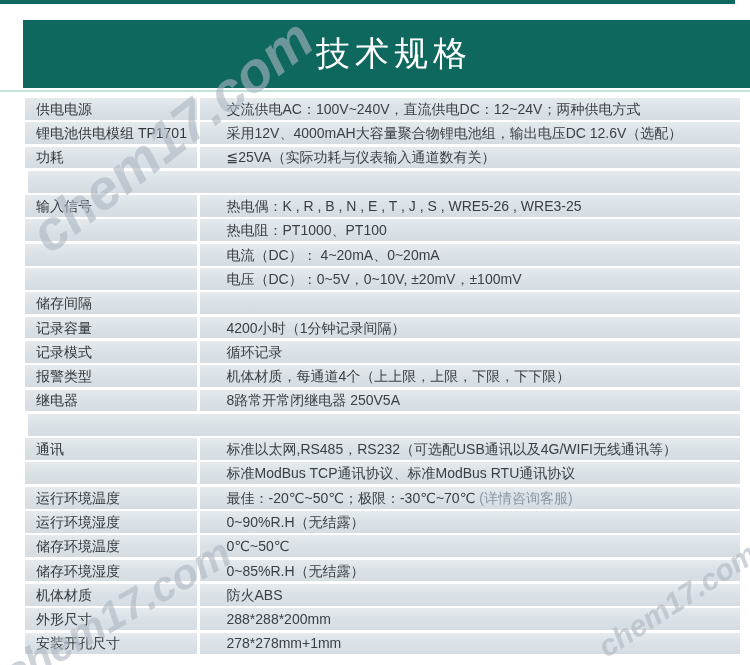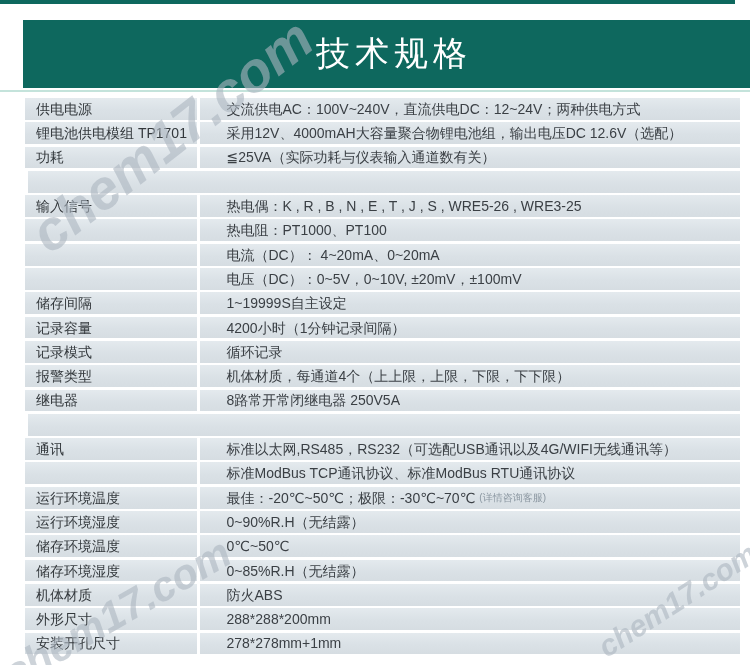--- a/index.html
+++ b/index.html
@@ -48,21 +48,21 @@
     width:172px;box-sizing:border-box;padding-left:11px;
     color:#33383c;
   }
   .col-divider{
     width:2.5px;background:#ffffff;flex:none;
   }
   .cell.value{
     flex:1;box-sizing:border-box;padding-left:27px;padding-right:20px;
   }
   .value-note{
-    font-size:10px;color:var(--note);margin-left:4px;
+    font-size:14px;color:var(--note);margin-left:4px;
   }
   .watermark{
     position:absolute;color:var(--wm);font-weight:bold;
     font-style:italic;pointer-events:none;z-index:5;white-space:nowrap;
   }
   .watermark.tl{
     left:5px;top:112px;width:310px;text-align:center;
     font-size:56px;transform:rotate(-38deg);
   }
   .watermark.br{
@@ -149,24 +149,20 @@
     <div class="col-divider"></div>
     <div class="cell value">
       <span>电压（DC）：0~5V，0~10V, ±20mV，±100mV</span>
       <span class="value-note"></span>
     </div>
   </div>
 
   <div class="spec-row">
     <div class="cell label">储存间隔</div>
     <div class="col-divider"></div>
-    <div class="cell value">
-      <span>1~19999S自主设定</span>
-      <span class="value-note"></span>
-    </div>
   </div>
 
   <div class="spec-row">
     <div class="cell label">记录容量</div>
     <div class="col-divider"></div>
     <div class="cell value">
       <span>4200小时（1分钟记录间隔）</span>
       <span class="value-note"></span>
     </div>
   </div>

